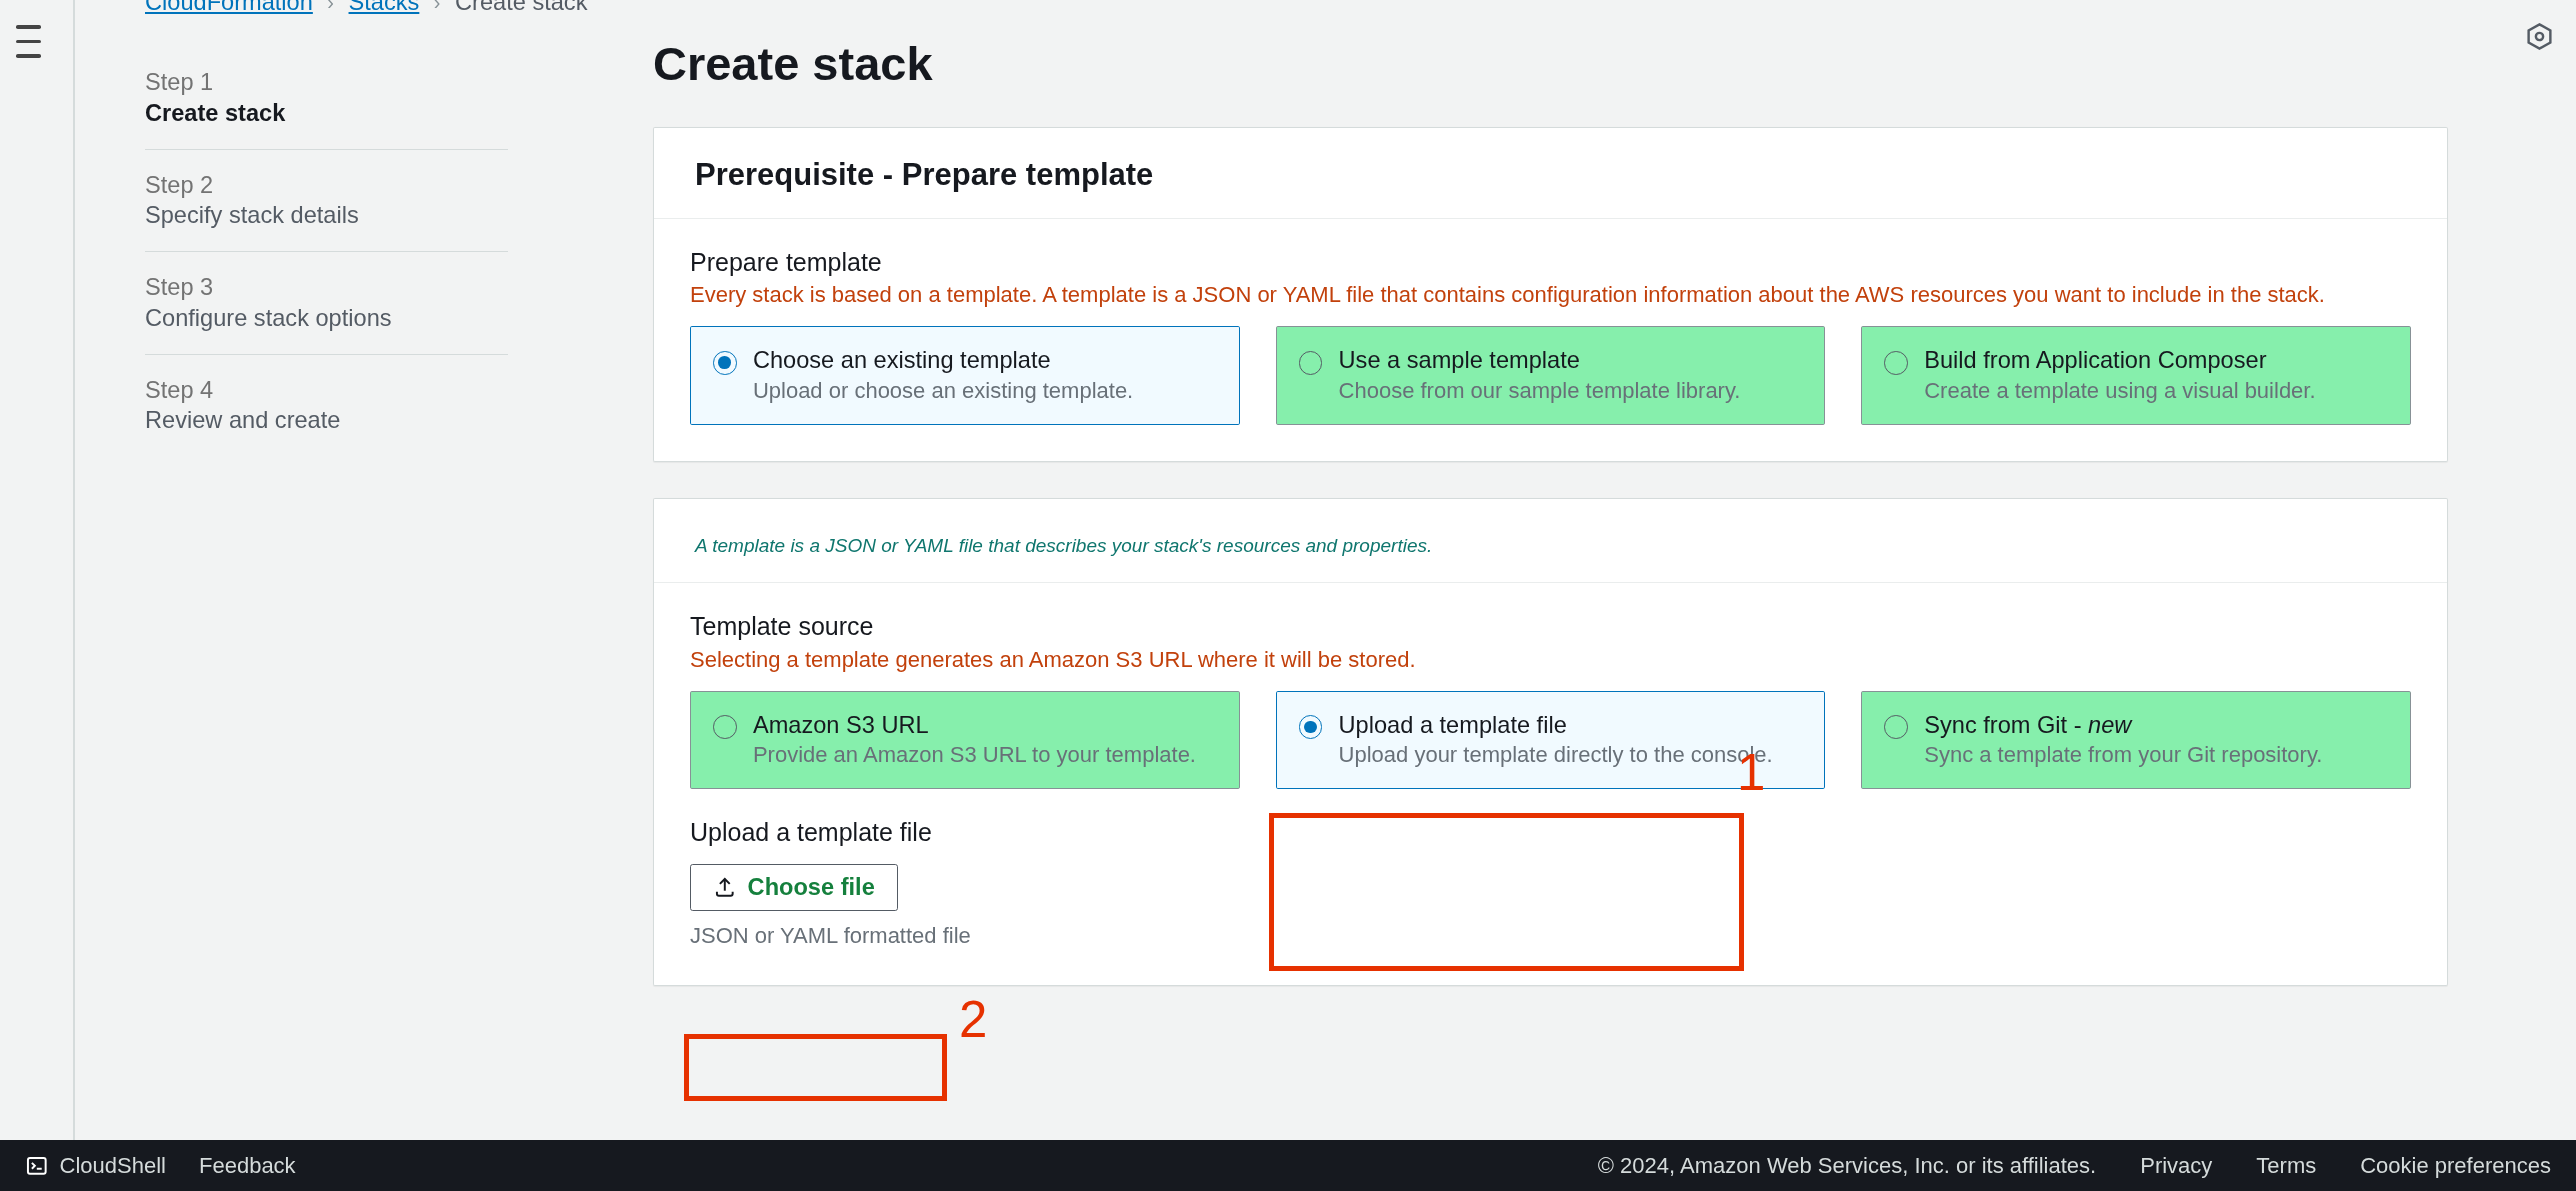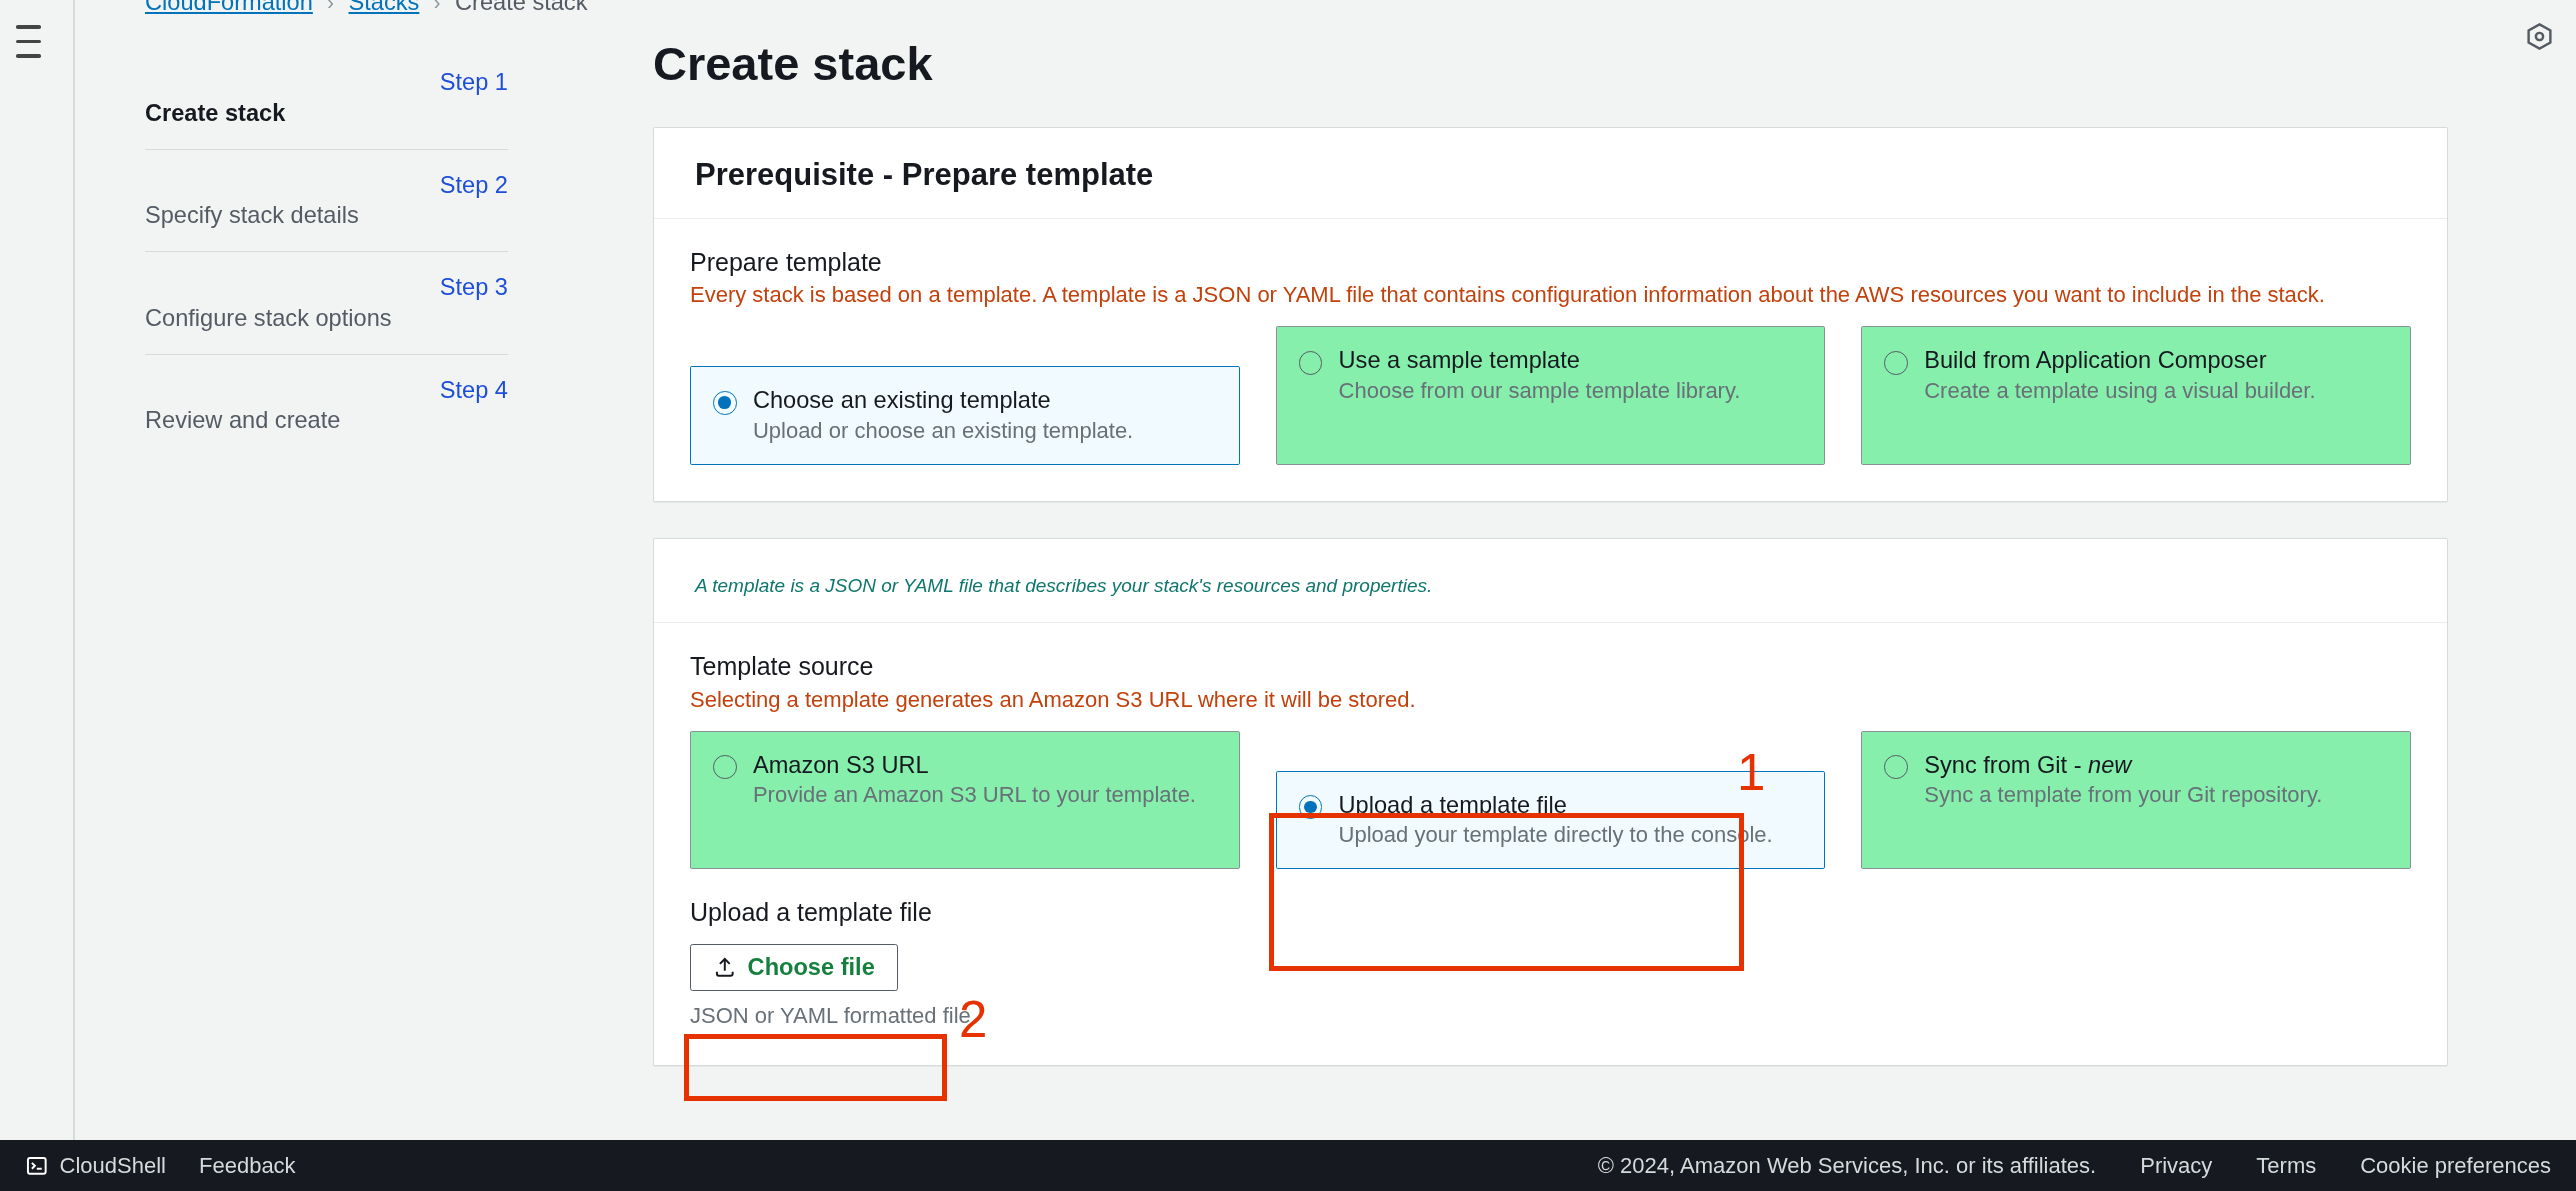--- a/index.html
+++ b/index.html
@@ -64,24 +64,23 @@
   top: 47px;
   left: 145px;
   width: 363px;
 }
 .step {
   padding: 22px 0;
   border-bottom: 0.9px solid #d5dbdb;
 }
 .step:last-child { border-bottom: none; }
 .step-num {
-  color: #1d4ed8;
+  color: #737373;
   font-size: 23.6px;
   margin-bottom: 3.6px;
-  text-align: right;
 }
 .step-title {
   color: #545b64;
   font-size: 23.6px;
 }
 .step.active .step-title {
   font-weight: 700;
   color: #16191f;
 }
 .main {
@@ -141,21 +140,20 @@
   padding: 20px 22px;
   display: flex;
   align-items: flex-start;
   gap: 16.3px;
   cursor: pointer;
   background: #86efac;
 }
 .radio-card.selected {
   border-color: #0073bb;
   background: #f1faff;
-  margin-top: 40px;
 }
 .radio-circle {
   width: 23.6px;
   height: 23.6px;
   border: 1.8px solid #545b64;
   border-radius: 50%;
   flex-shrink: 0;
   margin-top: 3.6px;
   display: flex;
   align-items: center;

